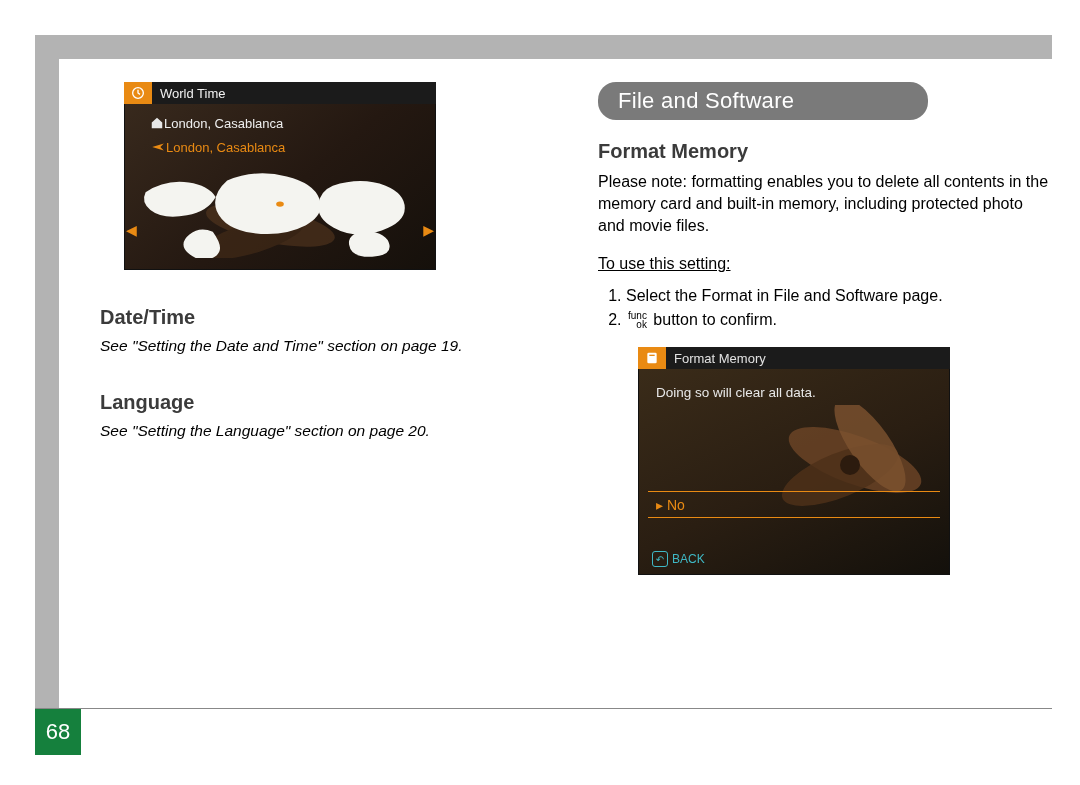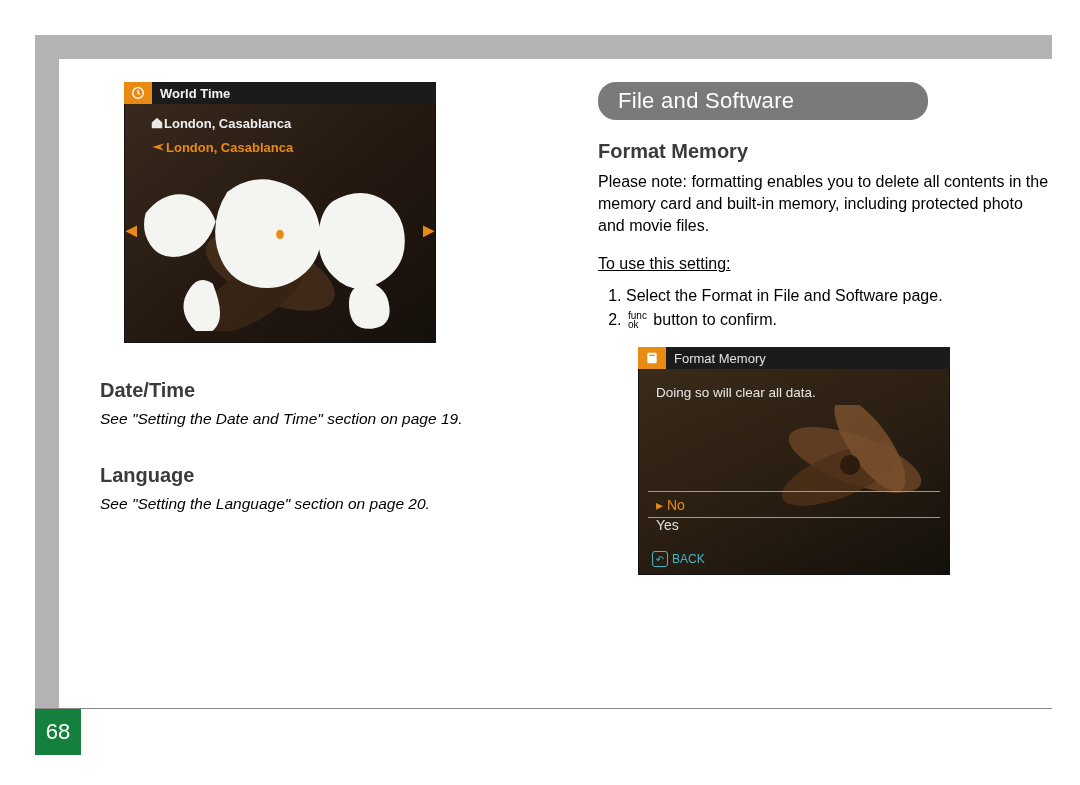--- a/index.html
+++ b/index.html
@@ -74,21 +74,21 @@
   ol.steps {
     margin: 4px 0 4px 0;
     padding-left: 28px;
   }
   ol.steps li { margin: 2px 0; font-size: 16px; line-height:22px;}
   .funcok {
     display:inline-block;
     vertical-align: middle;
     font-size: 10px;
     line-height: 9px;
-    text-align:left;
+    text-align:right;
     margin: 0 2px;
     position:relative;
     top:-1px;
   }
   .funcok span{display:block;}
   
   .footer-rule {
     position:absolute;
     left:35px; right:28px; bottom:76px;
     border-top:1px solid #888;
@@ -103,26 +103,25 @@
     display:flex; align-items:center; justify-content:center;
   }
 
   
   .lcd {
     margin: 0 auto 16px 24px;
     box-shadow: 0 0 0 1px #111 inset;
   }
   
   .lcd1 {
-    width: 312px; height: 261px;
+    width: 312px; height: 188px;
     background: linear-gradient(140deg,#3a2b1e 0%,#241811 55%,#15100b 100%);
     position: relative;
     color:#e8e8e8;
     font-size:13px;
-    font-weight:bold;
   }
   .lcd1 .hdr {
     position:absolute; top:0; left:0; right:0; height:22px;
     background:#1b1b1b; display:flex; align-items:center;
   }
   .lcd1 .hdr .icon {
     width:28px;height:22px;background:#e98a13;
     display:flex;align-items:center;justify-content:center;
   }
   .lcd1 .hdr .title{ margin-left:8px; font-size:13px; color:#f2f2f2;}
@@ -267,21 +266,20 @@
         <g>
           <ellipse cx="95" cy="55" rx="70" ry="24" fill="#6a4326" transform="rotate(20 95 55)" opacity=".85"></ellipse>
           <ellipse cx="80" cy="70" rx="62" ry="22" fill="#4e3019" transform="rotate(-22 80 70)" opacity=".85"></ellipse>
           <ellipse cx="110" cy="40" rx="55" ry="20" fill="#7d532f" transform="rotate(55 110 40)" opacity=".8"></ellipse>
           <circle cx="90" cy="60" r="10" fill="#2c1b0e"></circle>
         </g>
       </svg>
       <div class="hr1"></div>
       <div class="opts">
         <div class="opt sel">No</div>
-        <div class="opt">Yes</div>
       </div>
       <div class="hr2"></div>
       <div class="back">
         <span class="bicn">↶</span>
         <span>BACK</span>
       </div>
     </div>
 
   </div>
 </div>

